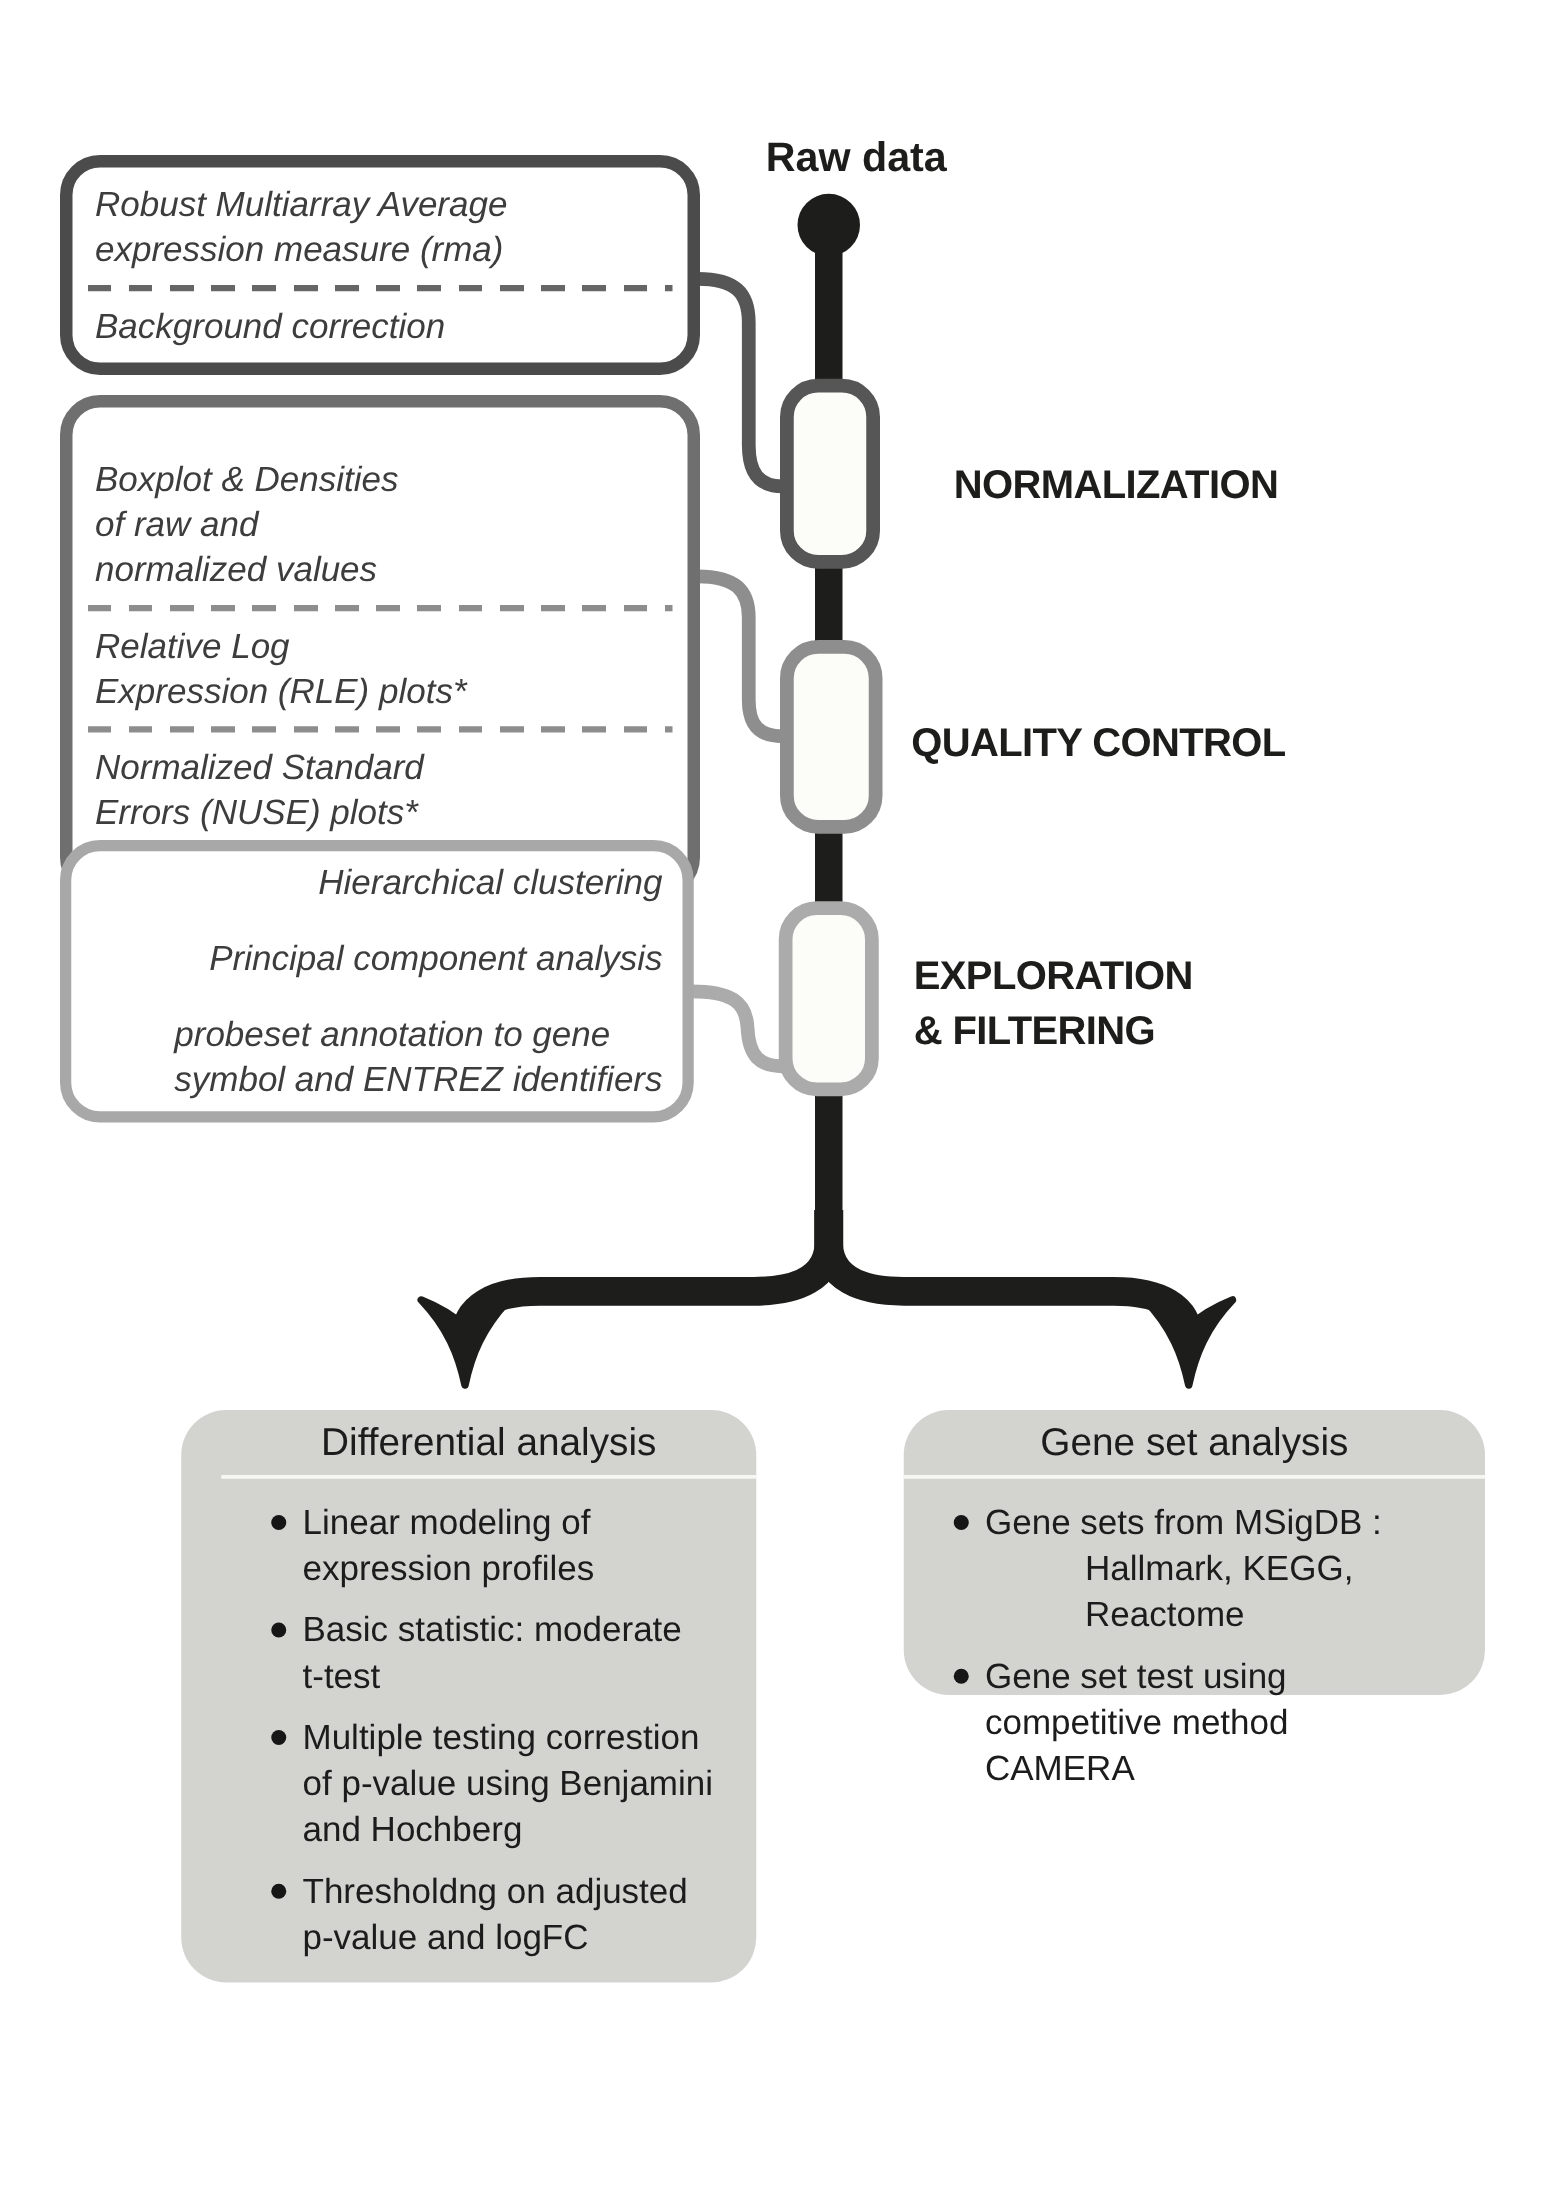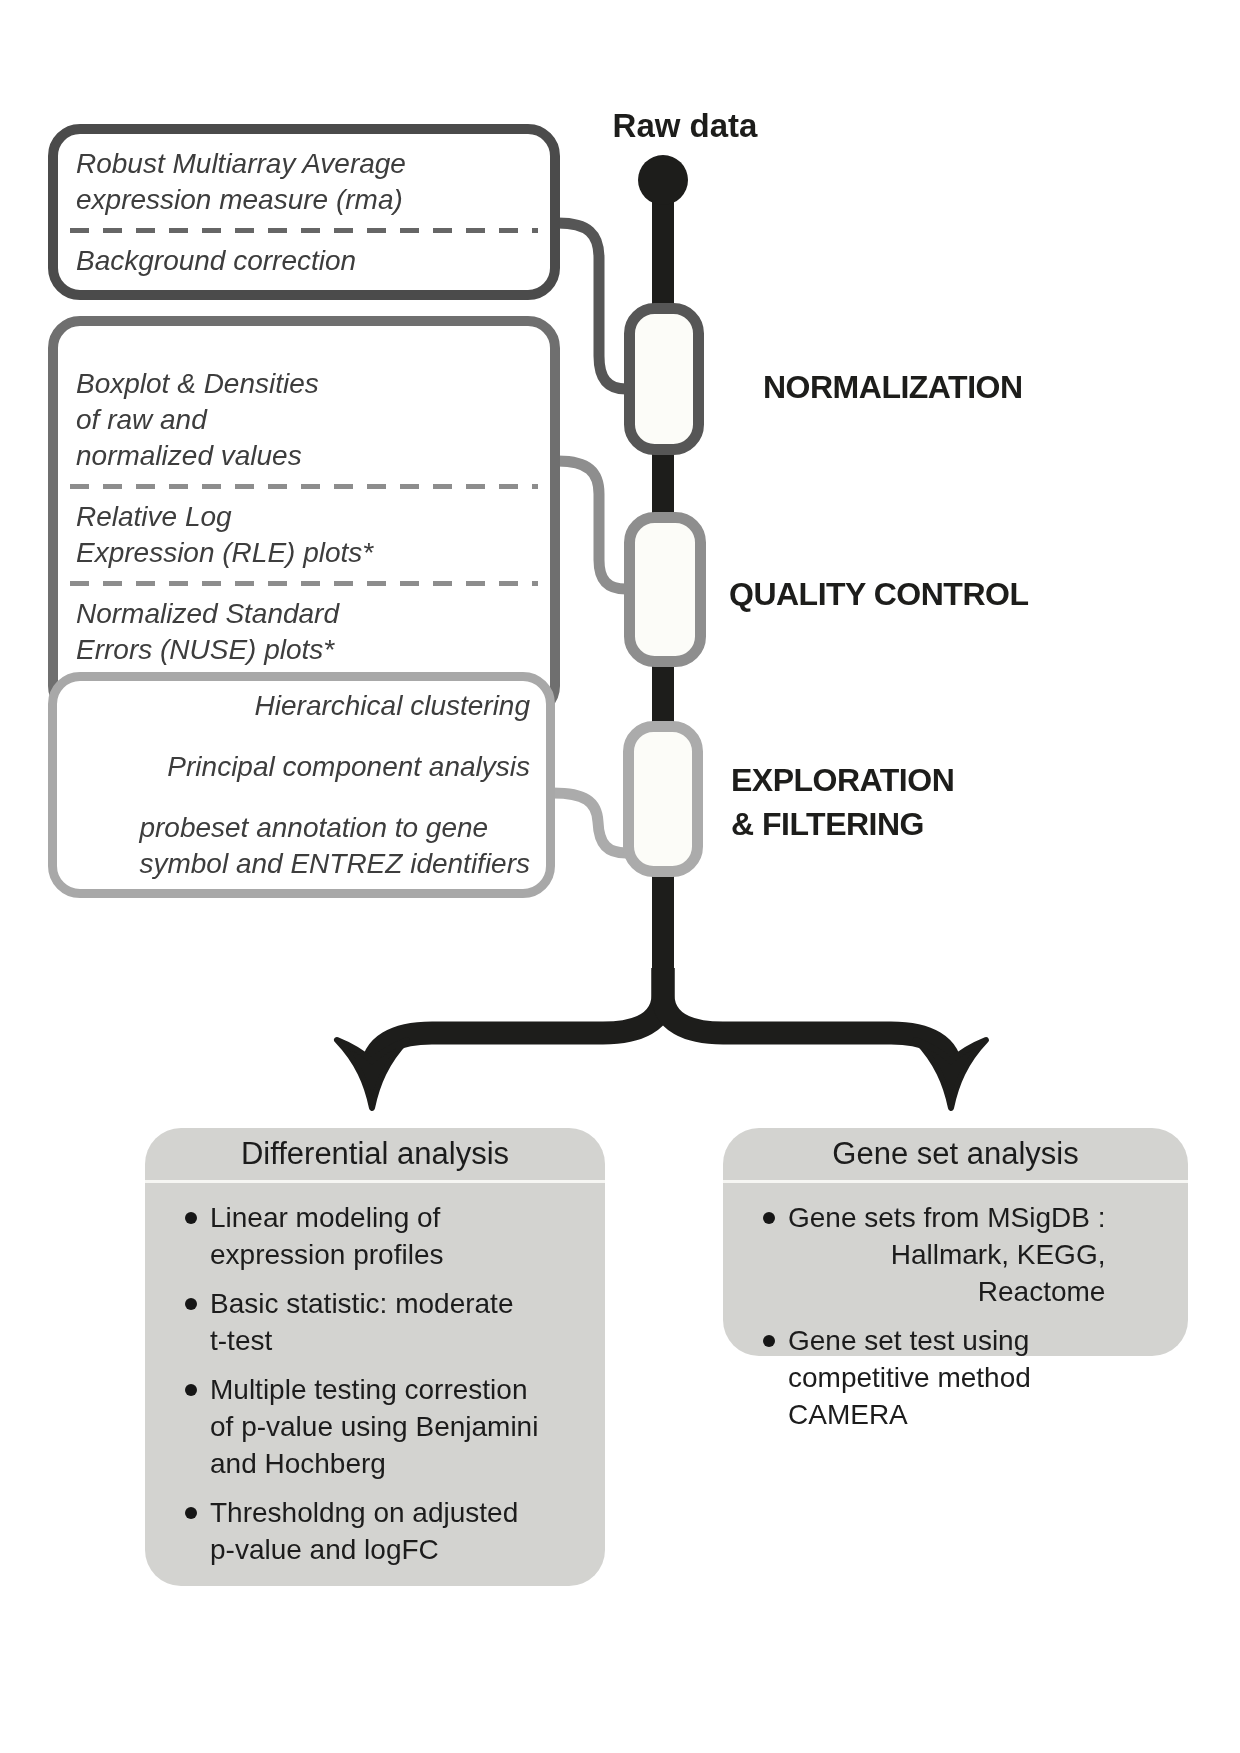--- a/index.html
+++ b/index.html
@@ -46,34 +46,34 @@
   }
   .stage-label.l1{left:727px;top:365px;margin-left:36px;}
   .stage-label.l2{left:729px;top:572px;}
   .stage-label.l3{left:731px;top:758px;}
 
   
   .result-box{
     position:absolute;box-sizing:border-box;background:#d3d3d0;
     border-radius:36px;color:#1c1c1c;
   }
-  .result-box.r1{left:145px;top:1128px;width:460px;height:458px;}
+  .result-box.r1{left:145px;top:1128px;width:460px;height:458px;padding-left:32px;}
   .result-box.r2{left:723px;top:1128px;width:465px;height:228px;}
   .result-title{
     height:52px;display:flex;align-items:center;justify-content:center;
     font-size:31px;border-bottom:3px solid #f6f6f3;
   }
   .result-body{padding:16px 14px 0 40px;}
   .bullet{display:flex;margin-bottom:12px;}
   .bullet-dot{
     flex:0 0 12px;width:12px;height:12px;border-radius:50%;
     background:#161616;margin:13px 13px 0 0;
   }
   .bullet-text{font-size:28px;line-height:37px;white-space:pre-line;}
-  .bullet-sub{font-size:28px;line-height:37px;white-space:pre-line;margin-left:80px;text-align:right;}
+  .bullet-sub{font-size:28px;line-height:37px;white-space:pre-line;margin-left:80px;}
 </style>
 </head>
 <body>
 
 <div class="canvas">
 
   <svg class="plumbing" viewBox="0 0 1240 1753" xmlns="http://www.w3.org/2000/svg">
 
     <line x1="663" y1="180" x2="663" y2="992" stroke="#1d1d1b" stroke-width="22"></line>
 

